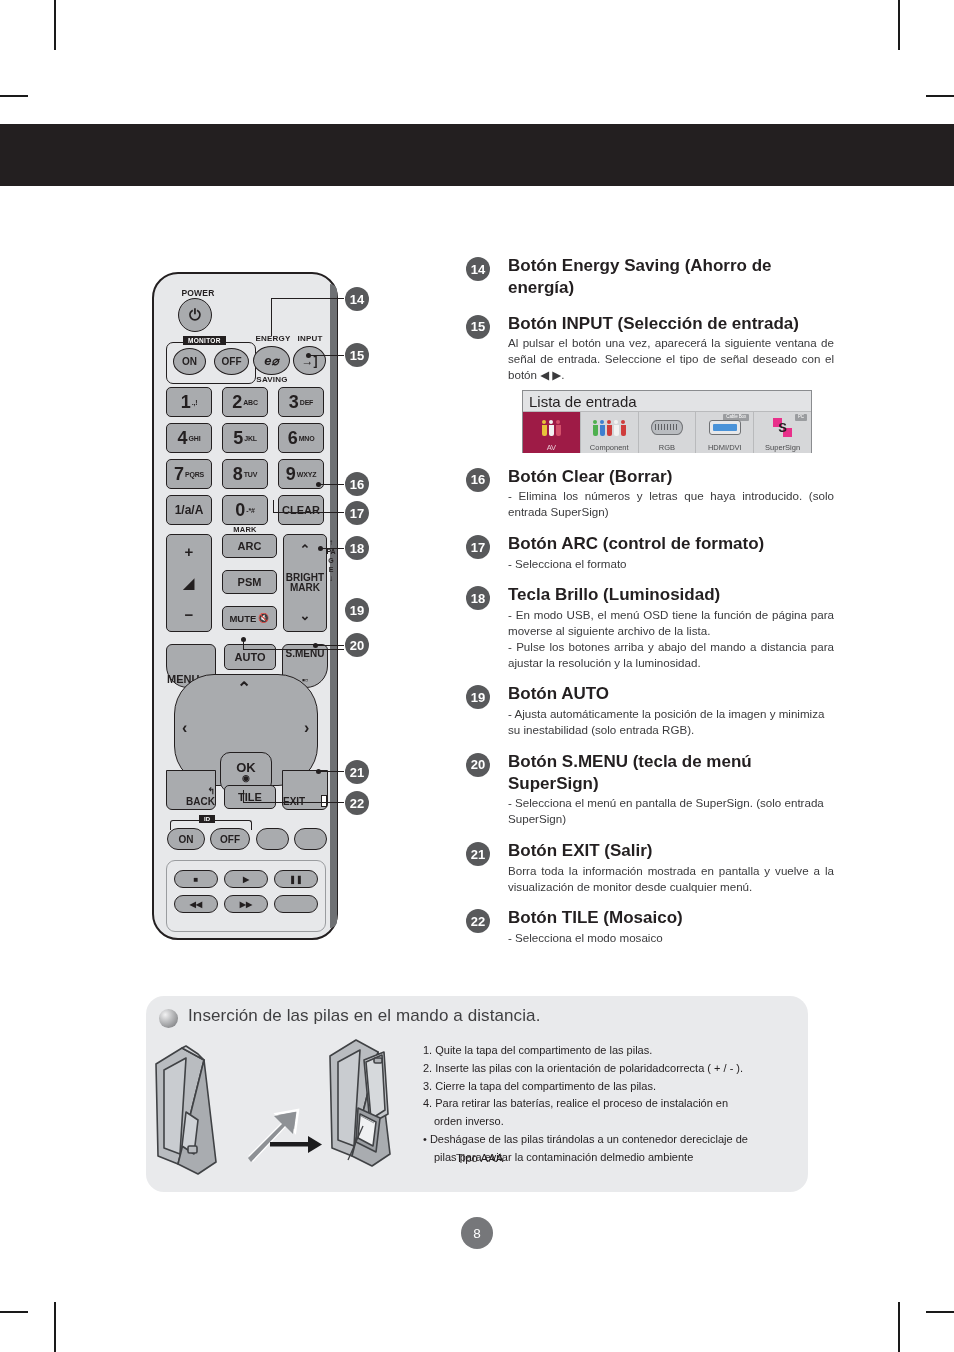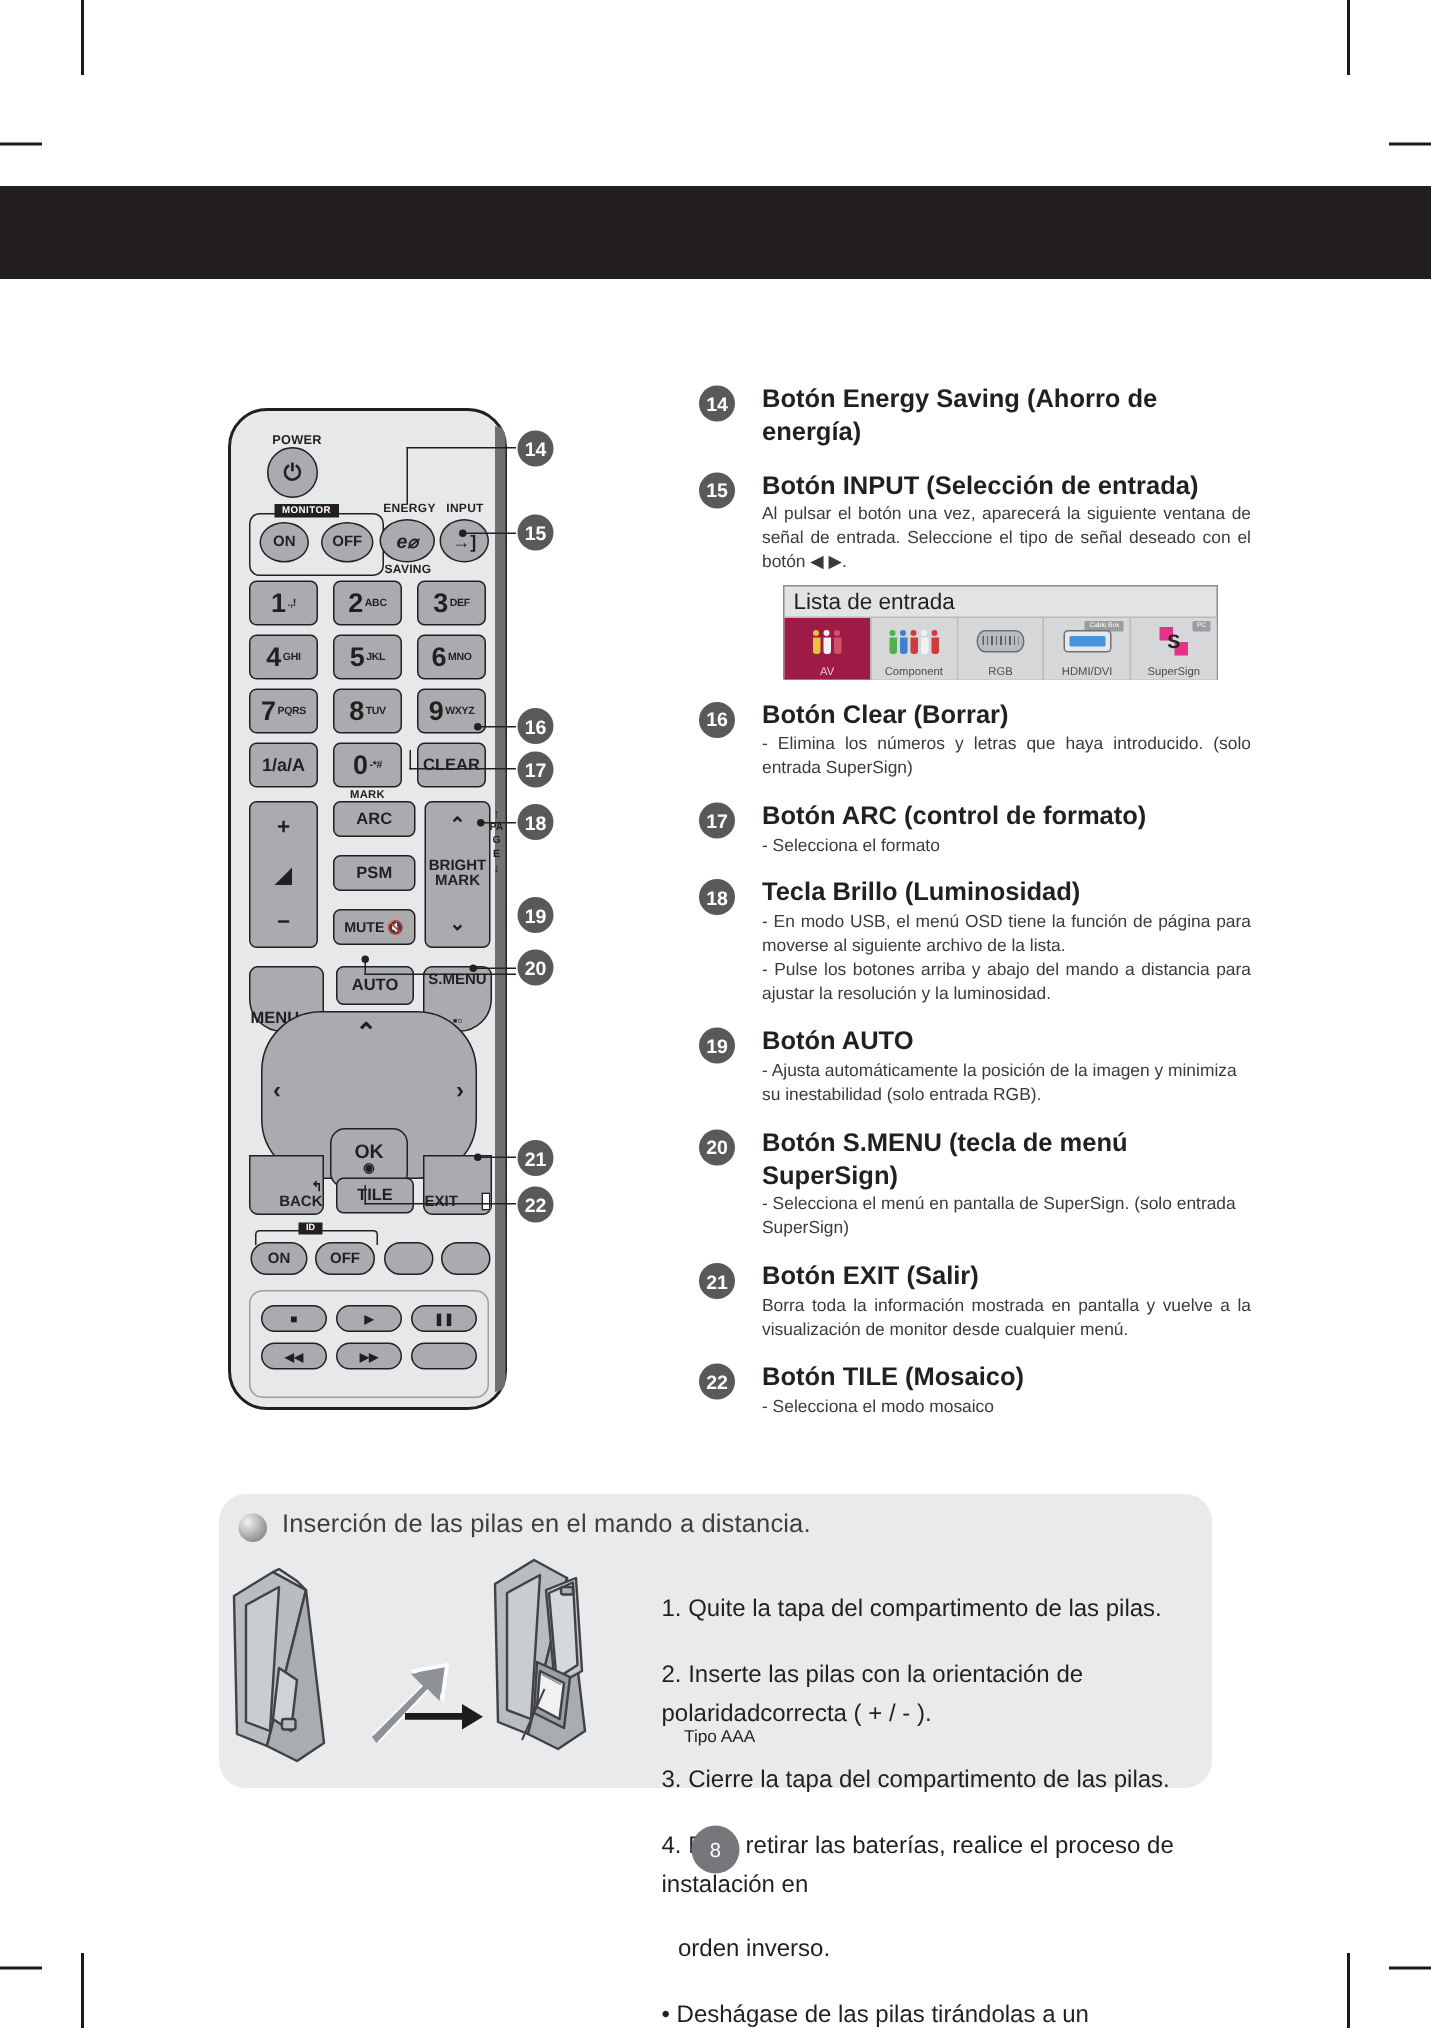--- a/index.html
+++ b/index.html
@@ -124,21 +124,21 @@
   .batt-title{
     position:absolute;left:42px;top:10px;font-size:17px;color:#3f3f41;
     letter-spacing:.1px;
   }
   .batt-bullet{
     position:absolute;left:13px;top:13px;width:19px;height:19px;border-radius:50%;
     background:radial-gradient(circle at 33% 30%, #f2f2f3 0%, #bdbec0 38%, #6d6e71 100%);
   }
   .batt-steps{position:absolute;left:277px;top:46px;width:378px;}
   .batt-steps li,.batt-steps p{
-    font-size:16px;color:#231f20;line-height:1.62;margin:18px;list-style:none;
+    font-size:11px;color:#231f20;line-height:1.62;margin:0;list-style:none;
   }
   .batt-steps .cont{padding-left:11px;}
   .tipo{position:absolute;left:310px;top:156px;font-size:11.5px;color:#231f20;}
 
   
   .pageno{
     position:absolute;left:461px;top:1217px;width:32px;height:32px;border-radius:50%;
     background:#76777a;color:#fff;font-size:13.5px;display:flex;align-items:center;justify-content:center;
   }
 </style>

